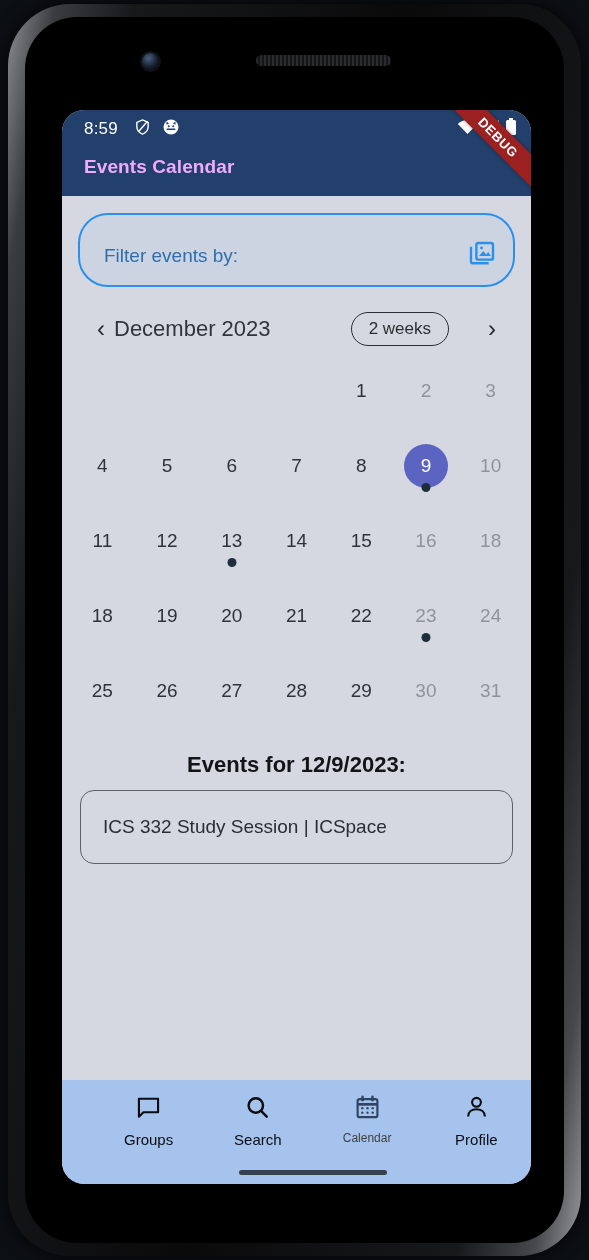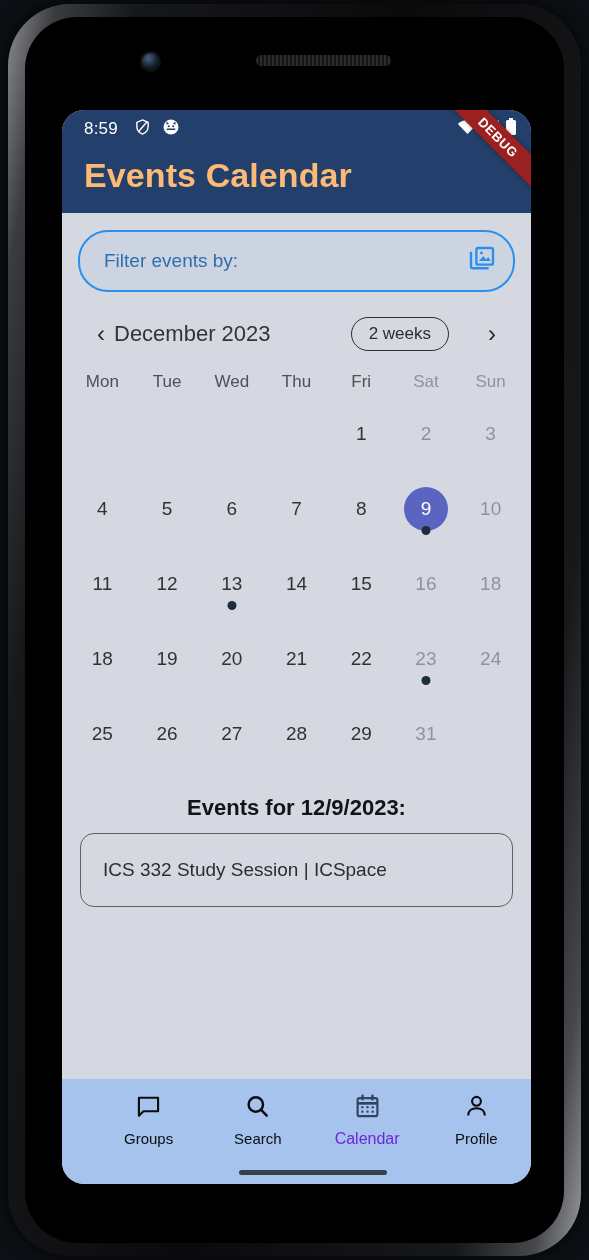--- a/index.html
+++ b/index.html
@@ -86,23 +86,23 @@
   #status-time {
     font-size: 17px;
     font-weight: 500;
     letter-spacing: .2px;
   }
   .status-left-icons { display: flex; align-items: center; gap: 11px; margin-left: 16px; }
   .status-right-icons { display: flex; align-items: center; gap: 4px; margin-left: auto; }
   .sb-ico { display: block; }
 
   #appbar-title {
-    font-size: 34px;
+    font-size: 19px;
     font-weight: bold;
-    color: #fdba74;
+    color: #f0abfc;
     padding: 8px 4px 6px 22px;
     letter-spacing: .1px;
   }
 
   
   #debug-ribbon {
     position: absolute;
     right: -42px;
     top: 16px;
     width: 150px;
@@ -129,21 +129,21 @@
 
   
   #filter-bar {
     margin: 17px 16px 0 16px;
     height: 58px;
     border: 2px solid #2b90ed;
     border-radius: 30px;
     background: #cbd4e0;
     display: flex;
     align-items: center;
-    padding: 0 16px 0 24px;
+    padding: 12px 16px 0 24px;
   }
   #filter-label {
     font-size: 19px;
     color: #2f6fae;
     flex: 1 1 auto;
   }
 
   
   #cal-header {
     display: flex;
@@ -264,21 +264,21 @@
   .nav-item {
     display: flex;
     flex-direction: column;
     align-items: center;
     gap: 6px;
   }
   .nav-label {
     font-size: 15px;
     color: #0b0d10;
   }
-  .nav-item.active .nav-label { color: #6d28d9; font-size: 16px; }
+  .nav-item.active .nav-label { color: #404040; font-size: 12px; }
   #gesture-bar {
     width: 148px;
     height: 5px;
     border-radius: 3px;
     background: #37414c;
     margin: 22px auto 9px auto;
   }
 </style>
 </head>
 <body>
@@ -353,29 +353,20 @@
           </span>
         </div>
 
         <div id="cal-header">
           <span class="chev">‹</span>
           <span id="cal-month">December 2023</span>
           <span id="format-pill">2 weeks</span>
           <span class="chev">›</span>
         </div>
 
-        <div id="weekday-row">
-            <div class="weekday">Mon</div>
-            <div class="weekday">Tue</div>
-            <div class="weekday">Wed</div>
-            <div class="weekday">Thu</div>
-            <div class="weekday">Fri</div>
-            <div class="weekday weekend">Sat</div>
-            <div class="weekday weekend">Sun</div>
-          </div>
 
         <div id="day-grid">
             <div class="day-cell">
               <span class="day-num empty"></span>
             </div>
             <div class="day-cell">
               <span class="day-num empty"></span>
             </div>
             <div class="day-cell">
               <span class="day-num empty"></span>
@@ -465,20 +456,23 @@
               <span class="day-num">26</span>
             </div>
             <div class="day-cell">
               <span class="day-num">27</span>
             </div>
             <div class="day-cell">
               <span class="day-num">28</span>
             </div>
             <div class="day-cell">
               <span class="day-num">29</span>
+            </div>
+            <div class="day-cell">
+              <span class="day-num weekend">30</span>
             </div>
             <div class="day-cell">
               <span class="day-num weekend">31</span>
             </div>
           </div>
 
         <div id="events-title">Events for 12/9/2023:</div>
         <div id="events-list">
             <div class="event-card">ICS 332 Study Session | ICSpace</div>
           </div>

